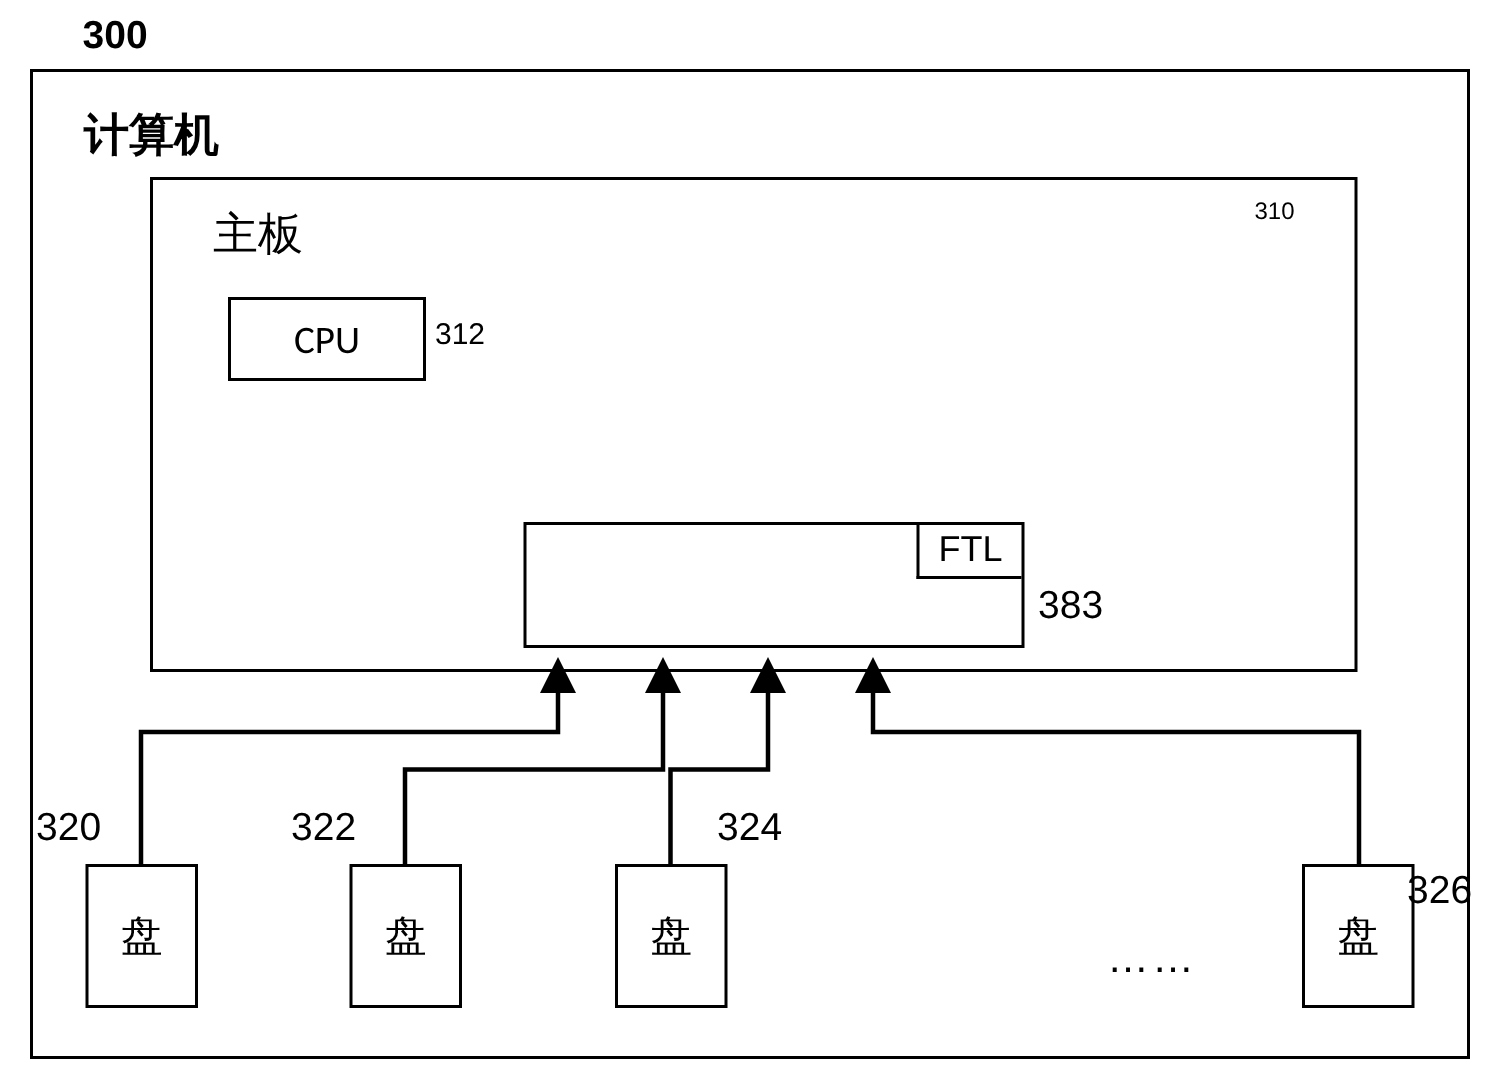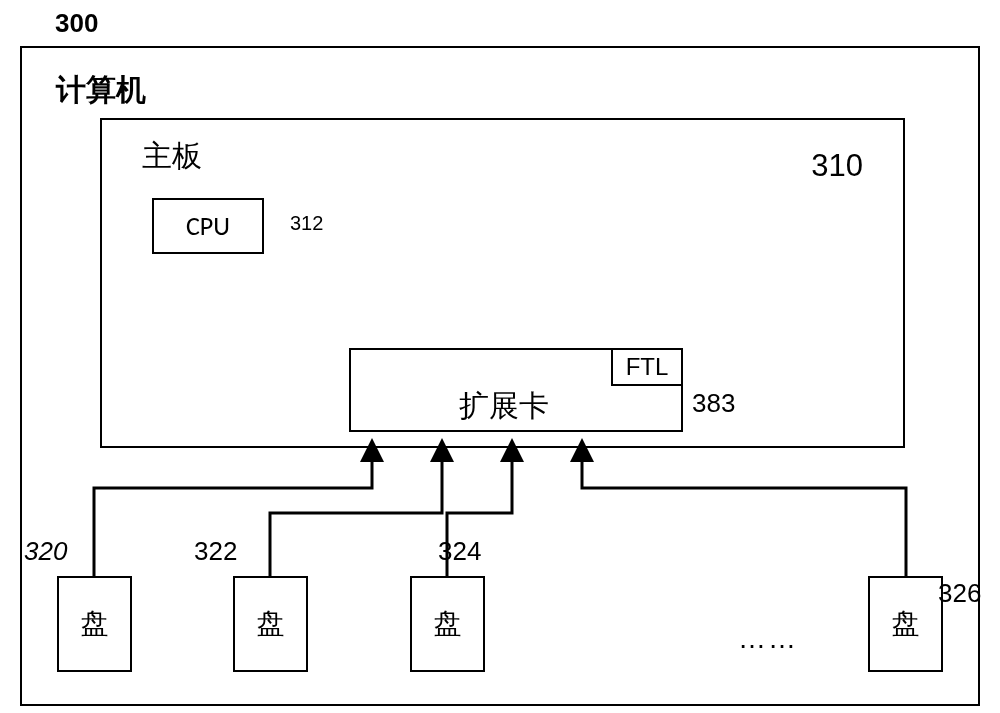--- a/index.html
+++ b/index.html
@@ -43,29 +43,29 @@
     border: 2px solid #000;
   }
   .mainboard-label {
     position: absolute;
     top: 16px;
     left: 40px;
     font-size: 30px;
   }
   .mainboard-num {
     position: absolute;
-    top: 28px;
+    top: 13px;
     right: 40px;
-    font-size: 31px;
+    font-size: 16px;
   }
   .cpu-box {
     position: absolute;
     top: 78px;
     left: 50px;
-    width: 112px;
+    width: 132px;
     height: 56px;
     border: 2px solid #000;
     display: flex;
     align-items: center;
     justify-content: center;
     font-size: 26px;
     font-family: "Calibri", sans-serif;
   }
   .cpu-num {
     position: absolute;
@@ -142,21 +142,20 @@
   <div class="computer-label">计算机</div>
 
   <div class="mainboard-box">
     <div class="mainboard-label">主板</div>
     <div class="mainboard-num">310</div>
 
     <div class="cpu-box">CPU</div>
     <div class="cpu-num">312</div>
 
     <div class="expcard-box">
-      <div class="expcard-label">扩展卡</div>
       <div class="ftl-box">FTL</div>
     </div>
     <div class="expcard-num">383</div>
   </div>
 
   <svg class="arrow" style="left:0; top:0;" width="960" height="660">
     <defs>
       <marker id="ah" markerWidth="10" markerHeight="10" refX="6" refY="5" orient="auto">
         <path d="M0,1 L8,5 L0,9 Z" fill="#000"></path>
       </marker>
@@ -164,26 +163,26 @@
 
     <path d="M 72,528 L 72,440 L 350,440 L 350,396" stroke="#000" stroke-width="3" fill="none" marker-end="url(#ah)"></path>
 
     <path d="M 248,528 L 248,465 L 420,465 L 420,396" stroke="#000" stroke-width="3" fill="none" marker-end="url(#ah)"></path>
 
     <path d="M 425,528 L 425,465 L 490,465 L 490,396" stroke="#000" stroke-width="3" fill="none" marker-end="url(#ah)"></path>
 
     <path d="M 884,528 L 884,440 L 560,440 L 560,396" stroke="#000" stroke-width="3" fill="none" marker-end="url(#ah)"></path>
   </svg>
 
-  <div class="disk-num" style="top:488px; left:2px;font-style:italic;">320</div>
+  <div class="disk-num" style="top:488px; left:2px;">320</div>
   <div class="disk-box" style="top:528px; left:35px;">盘</div>
 
   <div class="disk-num" style="top:488px; left:172px;">322</div>
   <div class="disk-box" style="top:528px; left:211px;">盘</div>
 
-  <div class="disk-num" style="top:488px; left:416px;">324</div>
+  <div class="disk-num" style="top:488px; left:456px;">324</div>
   <div class="disk-box" style="top:528px; left:388px;">盘</div>
 
   <div class="disk-num" style="top:488px; left:916px;margin-top:42px;">326</div>
   <div class="disk-box" style="top:528px; left:846px;">盘</div>
 
   <div class="dots">……</div>
 </div>
 
 </body></html>

